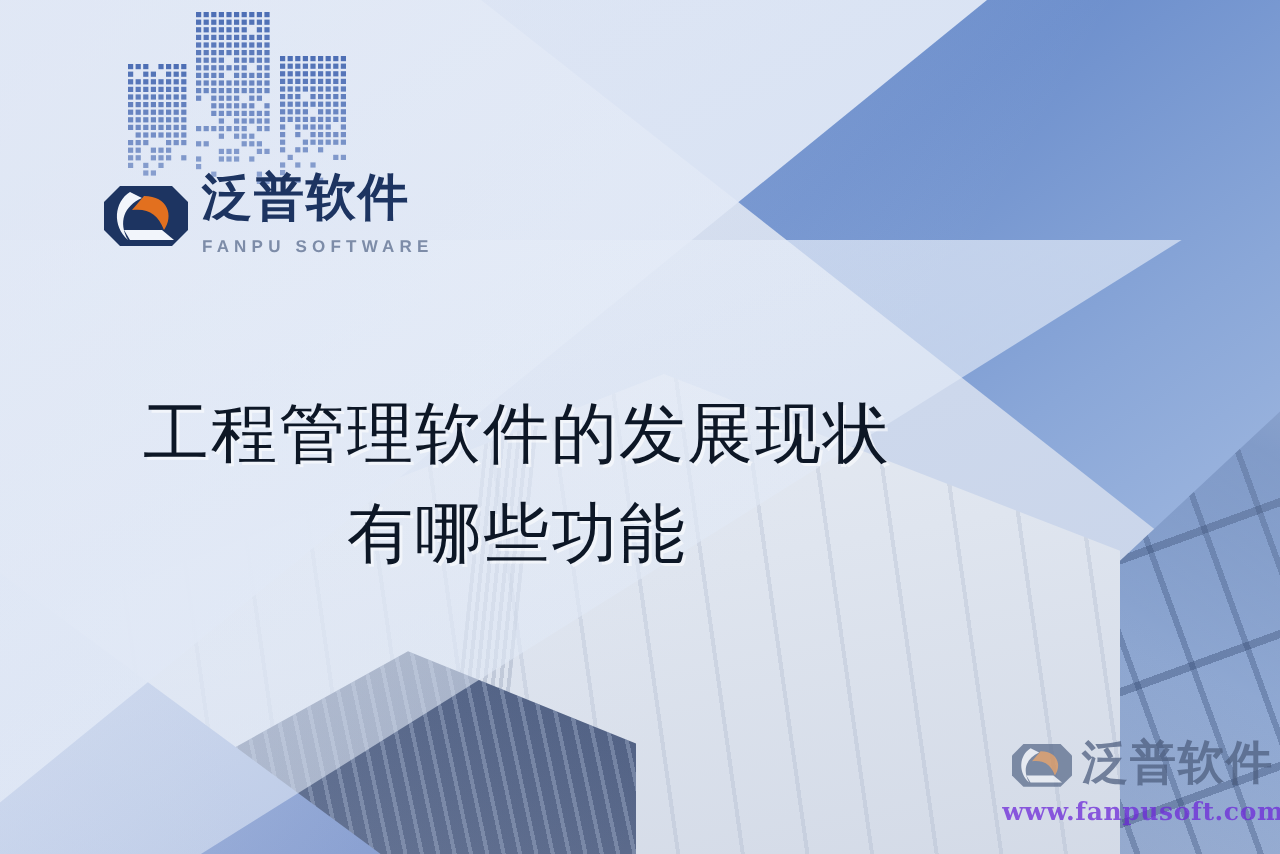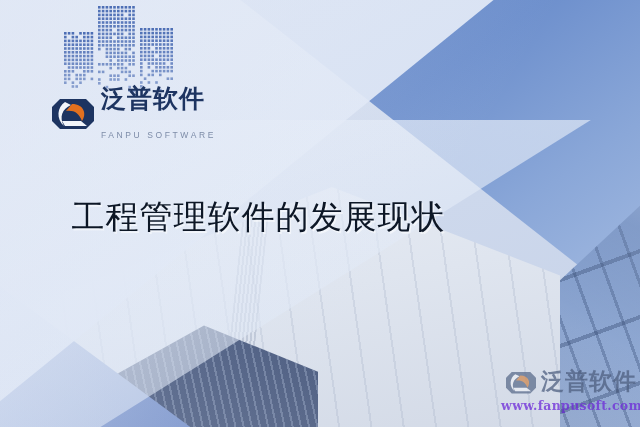--- a/index.html
+++ b/index.html
@@ -209,24 +209,24 @@
   .brand-cn {
     font-family: "DejaVu Sans", "Liberation Sans", sans-serif;
     font-size: 25px;
     font-weight: 700;
     color: #1d3461;
     letter-spacing: 1px;
   }
   .brand-en {
     font-family: "Liberation Sans", sans-serif;
     font-size: 8.5px;
-    font-weight: 400;
+    font-weight: 700;
     color: #7d8ca8;
     letter-spacing: 2.6px;
-    margin-top: 20px;
+    margin-top: 8px;
   }
 
   
   .headline {
     position: absolute;
     left: 0;
     top: 192px;
     width: 517px;
     text-align: center;
     font-family: "DejaVu Serif", "Liberation Serif", serif;
@@ -673,20 +673,21 @@
       <path d="M13 31 L35 31 L29 26 L10 26 Z" fill="#f2f5fb"></path>
     </svg>
     <div class="brand-words">
       <span class="brand-cn">泛普软件</span>
       <span class="brand-en">FANPU SOFTWARE</span>
     </div>
   </div>
 
   <div class="headline">
     <span class="line">工程管理软件的发展现状</span>
+    <span class="line">有哪些功能</span>
   </div>
 
   <div class="watermark">
     <div class="wm-row">
       <svg class="wm-mark" viewBox="0 0 42 36">
         <path d="M8 4 L34 4 L42 12 L42 26 L34 34 L8 34 L0 26 L0 12 Z" fill="#5b6c8c"></path>
         <path d="M13 7 C5 12 4 24 12 31 C7 22 10 14 19 10 Z" fill="#eceff5"></path>
         <path d="M20 9 C32 9 35 19 30 26 C27 18 22 15 14 16 Z" fill="#d08a52"></path>
         <path d="M13 31 L35 31 L29 26 L10 26 Z" fill="#eceff5"></path>
       </svg>

